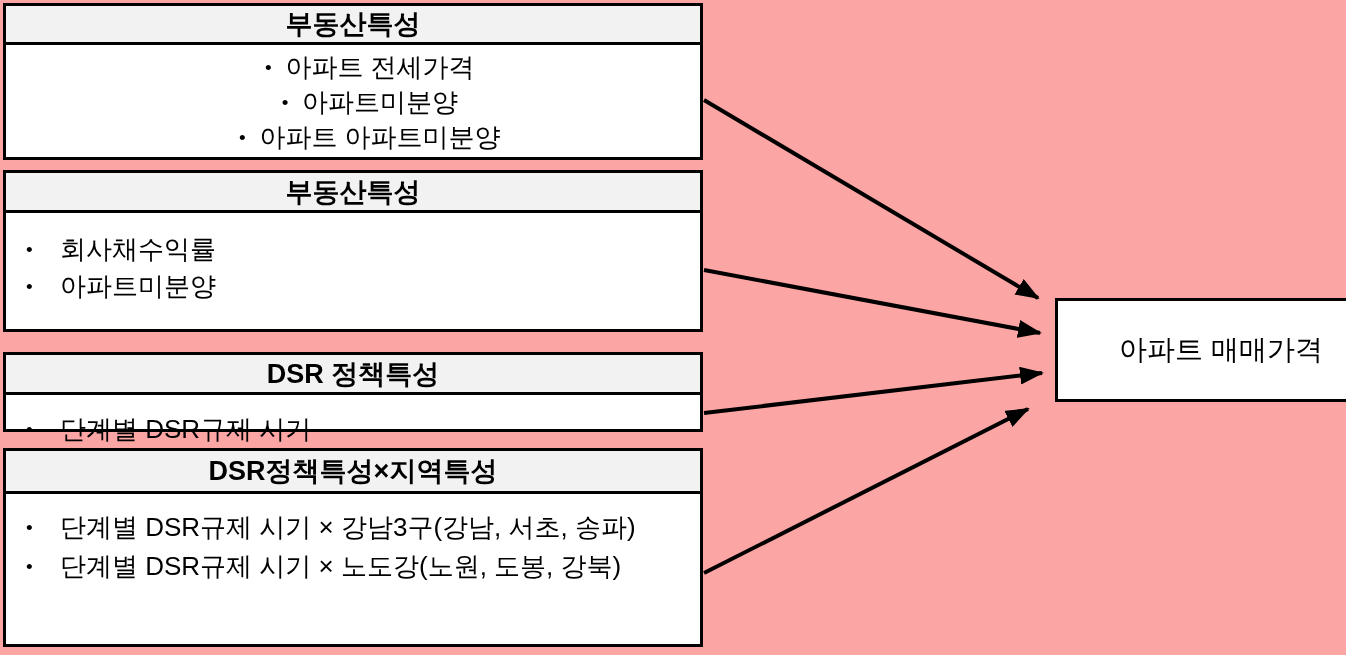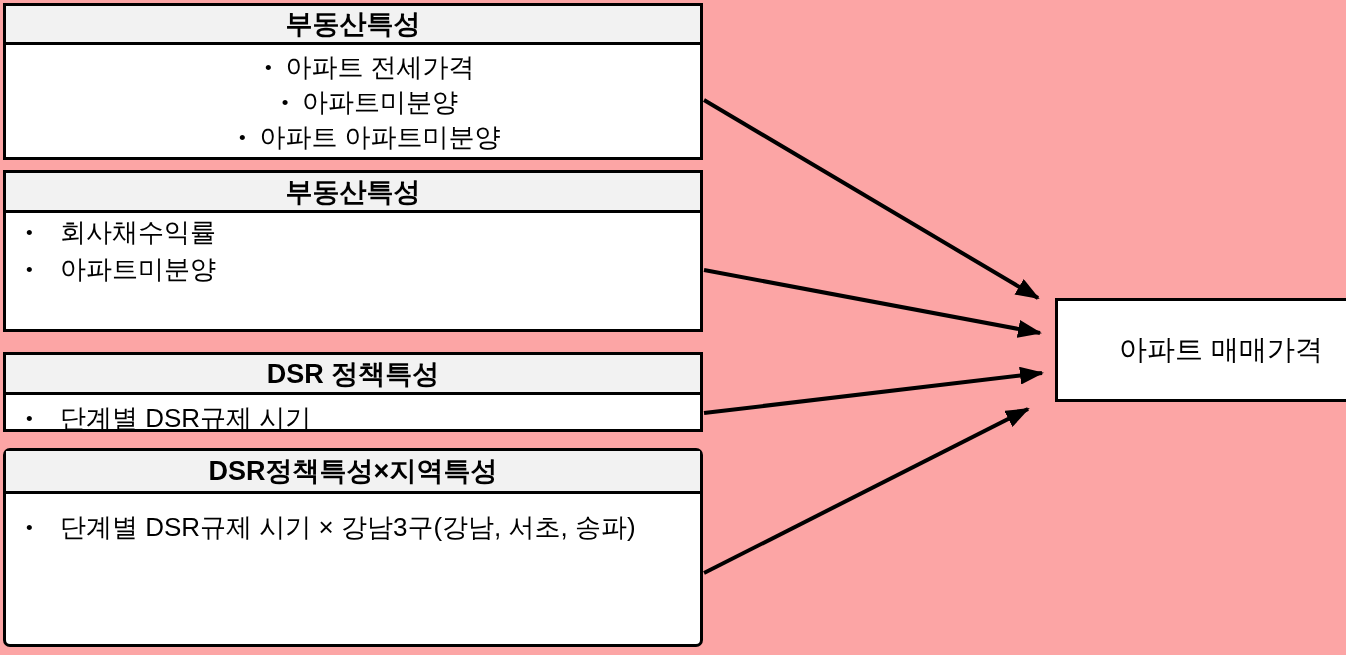--- a/index.html
+++ b/index.html
@@ -56,29 +56,29 @@
     vertical-align: 2px;
   }
   
   .panel-1 { top: 3px; height: 157px; }
   .panel-1 .panel-header { height: 39px; line-height: 37px; }
   .panel-1 .panel-body { padding-top: 5px; }
   .panel-1 li { line-height: 35px; text-align: center; }
   
   .panel-2 { top: 170px; height: 162px; }
   .panel-2 .panel-header { height: 40px; line-height: 38px; }
-  .panel-2 .panel-body { padding-top: 1px; }
+  .panel-2 .panel-body { padding-top: 18px; }
   .panel-2 li { line-height: 37px; }
   
   .panel-3 { top: 352px; height: 80px; }
   .panel-3 .panel-header { height: 40px; line-height: 38px; }
-  .panel-3 .panel-body { padding-top: 5px; }
+  .panel-3 .panel-body { padding-top: 16px; }
   .panel-3 li { line-height: 36px; }
   
-  .panel-4 { top: 448px; height: 199px; border-radius: 7px; }
+  .panel-4 { top: 448px; height: 199px; }
   .panel-4 .panel-header { height: 43px; line-height: 41px; }
   .panel-4 .panel-body { padding-top: 14px; }
   .panel-4 li { line-height: 38px; }
   
   .target-box {
     position: absolute;
     left: 1055px;
     top: 298px;
     width: 332px;
     height: 104px;
@@ -130,20 +130,21 @@
     <div class="panel-header" style="background:#f2f2f2;">DSR 정책특성</div>
     <ul class="panel-body">
       <li><span class="bullet">•</span><span>단계별 DSR규제 시기</span></li>
     </ul>
   </div>
 
   <div class="panel panel-4">
     <div class="panel-header" style="background:#f2f2f2;">DSR정책특성×지역특성</div>
     <ul class="panel-body">
       <li><span class="bullet">•</span><span>단계별 DSR규제 시기 × 강남3구(강남, 서초, 송파)</span></li>
+      <li><span class="bullet">•</span><span>단계별 DSR규제 시기 × 노도강(노원, 도봉, 강북)</span></li>
     </ul>
   </div>
 
   <div class="target-box">
     <span>아파트 매매가격</span>
   </div>
 
 </div>
 
 </body></html>

